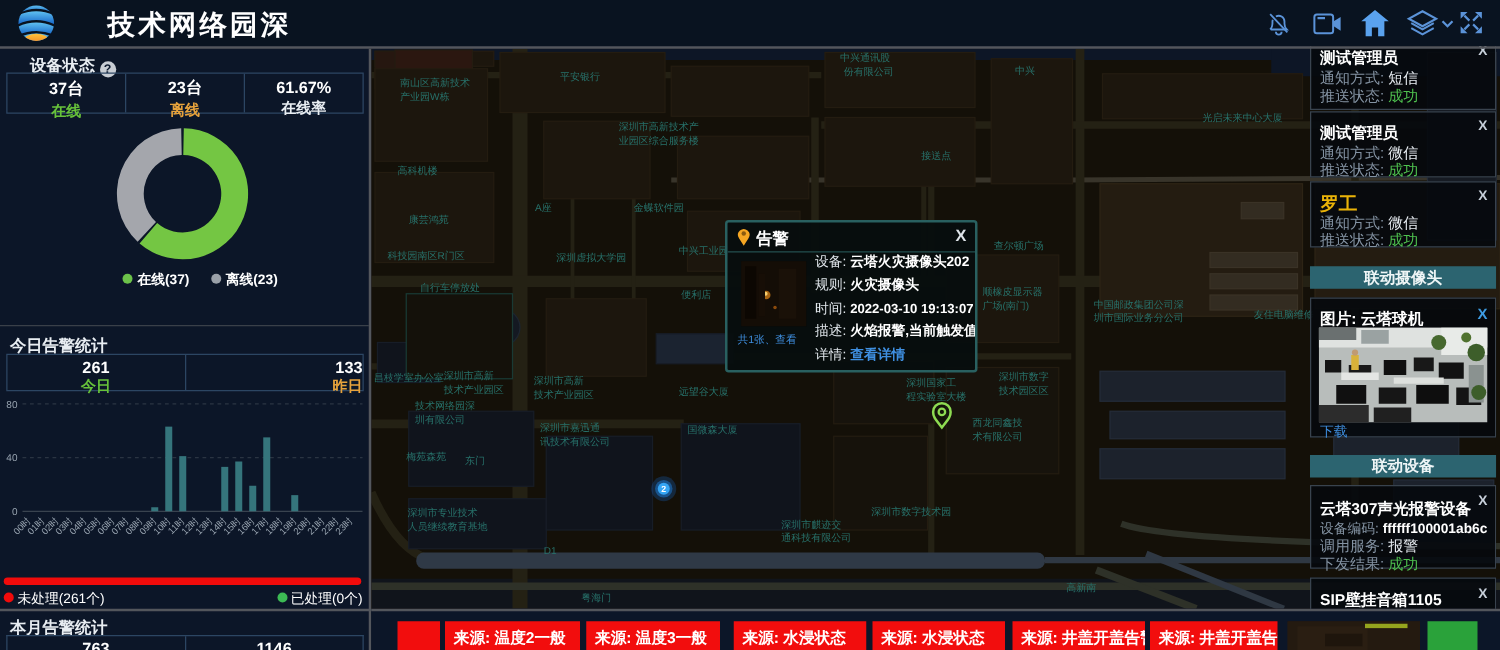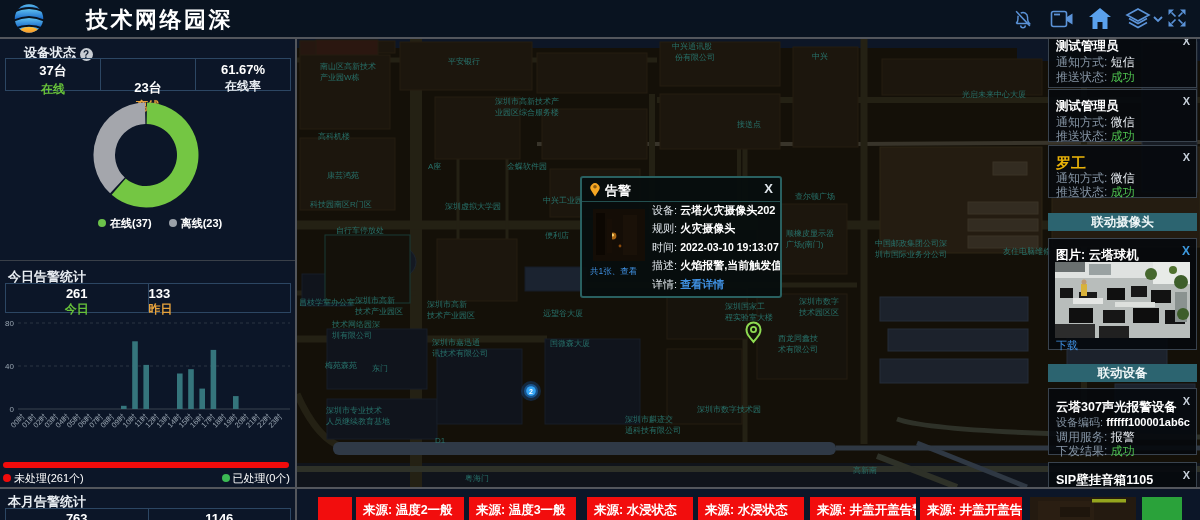--- a/index.html
+++ b/index.html
@@ -269,21 +269,21 @@
 <div class="abs" id="leftpanel" style="left:0;top:39px;width:295px;height:481px;background:#0c1628;"></div>
 
 <div class="abs" style="left:24px;top:44px;color:#e8edf2;font-size:13px;font-weight:bold;">设备状态 <span style="display:inline-block;width:13px;height:13px;border-radius:7px;background:#c8cdd4;color:#0e1b30;font-size:10px;line-height:13px;text-align:center;font-weight:bold;vertical-align:-1px;">?</span></div>
 
 <div class="abs" style="left:5px;top:58px;width:284px;height:31px;border:1px solid #2c4663;display:flex;">
   <div style="flex:1;border-right:1px solid #2c4663;text-align:center;">
     <div style="color:#fff;font-size:13px;font-weight:bold;margin-top:3px;">37台</div>
     <div style="color:#67c23a;font-size:12px;font-weight:bold;margin-top:1px;">在线</div>
   </div>
   <div style="flex:1;border-right:1px solid #2c4663;text-align:center;">
-    <div style="color:#fff;font-size:13px;font-weight:bold;margin-top:20px;">23台</div>
+    <div style="color:#fff;font-size:13px;font-weight:bold;margin-top:2px;">23台</div>
     <div style="color:#e6a23c;font-size:12px;font-weight:bold;margin-top:1px;">离线</div>
   </div>
   <div style="flex:1;text-align:center;">
     <div style="color:#fff;font-size:13px;font-weight:bold;margin-top:3px;">61.67%</div>
     <div style="color:#e8edf2;font-size:12px;font-weight:bold;margin-top:1px;">在线率</div>
   </div>
 </div>
 
 <svg class="abs" style="left:93px;top:102px;" width="106" height="106" viewBox="0 0 106 106">
   <g transform="translate(53,53)">
@@ -300,21 +300,21 @@
 
 <div class="abs" style="left:0;top:260px;width:295px;height:1px;background:#3a4049;"></div>
 
 <div class="abs" style="left:8px;top:268px;color:#e8edf2;font-size:13px;font-weight:bold;">今日告警统计</div>
 
 <div class="abs" style="left:5px;top:283px;width:284px;height:28px;border:1px solid #2c4663;display:flex;">
   <div style="flex:1;border-right:1px solid #2c4663;text-align:center;">
     <div style="color:#fff;font-size:13px;font-weight:bold;margin-top:2px;">261</div>
     <div style="color:#67c23a;font-size:12px;font-weight:bold;">今日</div>
   </div>
-  <div style="flex:1;text-align:left;">
+  <div style="flex:1;text-align:right;">
     <div style="color:#fff;font-size:13px;font-weight:bold;margin-top:2px;">133</div>
     <div style="color:#e6a23c;font-size:12px;font-weight:bold;">昨日</div>
   </div>
 </div>
 
 <svg class="abs" style="left:0;top:316px;" width="295px" height="125" viewBox="0 0 295 125">
   <g>
     <line x1="18" x2="290" y1="7.0" y2="7.0" stroke="#2a3442" stroke-dasharray="3 3"></line>
     <line x1="18" x2="290" y1="50.0" y2="50.0" stroke="#2a3442" stroke-dasharray="3 3"></line>
     <line x1="18" x2="290" y1="93.0" y2="93.0" stroke="#39434f"></line>

